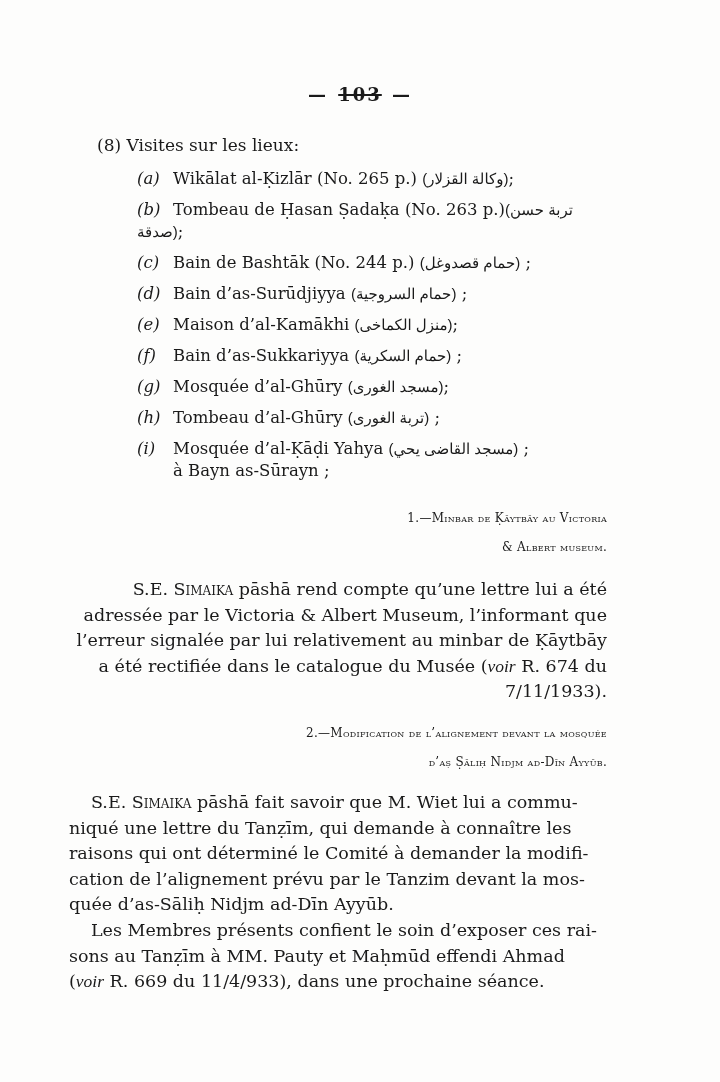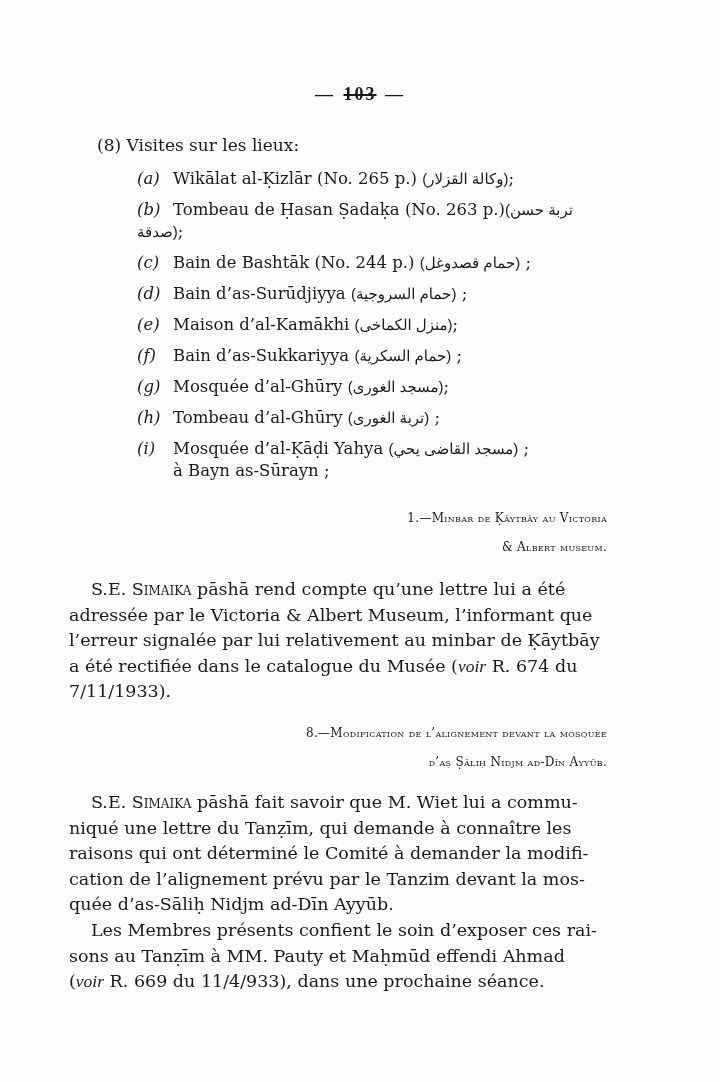--- a/index.html
+++ b/index.html
@@ -3,36 +3,36 @@
 <meta charset="utf-8">
 <style>
   html,body{margin:0;padding:0;}
   body{
     width:720px;height:1082px;overflow:hidden;
     background:#fdfdfc;color:#1a1a1a;
     font-family:"DejaVu Serif","Liberation Serif",serif;
     -webkit-font-smoothing:antialiased;
   }
   .page{padding-top:84px;}
-  .page-number{text-align:center;font-size:18px;font-weight:bold;letter-spacing:2px;font-family:Liberation Serif, serif;}
+  .page-number{text-align:center;font-size:18px;font-weight:bold;letter-spacing:2px;}
   .page-number .num{text-decoration:line-through;text-decoration-thickness:1.5px;padding:0 2px;}
   .content{width:538px;margin-left:69px;}
   .visits-heading{margin:30px 0 0 28px;font-size:17px;}
   .visit-list{margin-top:13px;font-size:16.5px;}
   .visit-item{margin:0 0 9px 68px;line-height:22px;}
   .item-label{display:inline-block;width:36px;font-style:italic;}
   .item-cont{margin-left:36px;}
   .item-cont:empty{display:none;}
   .ar{font-family:Liberation Sans, sans-serif;font-size:15px;}
   .sec-heading{white-space:pre-line;text-align:right;font-variant:small-caps;
                font-size:12px;line-height:29px;letter-spacing:.3px;}
   .h1{margin-top:22px;}
   .h2{margin-top:14px;}
   .para{white-space:pre-line;font-size:17.5px;line-height:25.6px;text-indent:22px;margin:0;}
-  .p1{margin-top:15px;}
+  .p1{margin-top:15px;text-align:right;}
   .p2{margin-top:13px;}
   .p3{margin-top:0;}
   .sc{font-variant:small-caps;}
   .it{font-style:italic;font-family:Liberation Serif, serif;}
 </style>
 </head>
 <body>
 
 <div class="page">
 
@@ -56,21 +56,21 @@
 
     <div class="sec-heading h1">1.—Minbar de Ḳāytbāy au Victoria
 &amp; Albert museum.</div>
 
     <p class="para p1"><span>S.E. </span><span class="sc">Simaika</span><span> pāshā rend compte qu’une lettre lui a été
 adressée par le Victoria &amp; Albert Museum, l’informant que
 l’erreur signalée par lui relativement au minbar de Ḳāytbāy
 a été rectifiée dans le catalogue du Musée (</span><span class="it">voir</span><span> R. 674 du
 7/11/1933).</span></p>
 
-    <div class="sec-heading h2">8.—Modification de l’alignement devant la mosquée
+    <div class="sec-heading h2">2.—Modification de l’alignement devant la mosquée
 d’aṣ Ṣāliḥ Nidjm ad-Dīn Ayyūb.</div>
 
     <p class="para p2"><span>S.E. </span><span class="sc">Simaika</span><span> pāshā fait savoir que M. Wiet lui a commu-
 niqué une lettre du Tanẓīm, qui demande à connaître les
 raisons qui ont déterminé le Comité à demander la modifi-
 cation de l’alignement prévu par le Tanzim devant la mos-
 quée d’as-Sāliḥ Nidjm ad-Dīn Ayyūb.</span></p>
 
     <p class="para p3"><span>Les Membres présents confient le soin d’exposer ces rai-
 sons au Tanẓīm à MM. Pauty et Maḥmūd effendi Ahmad

